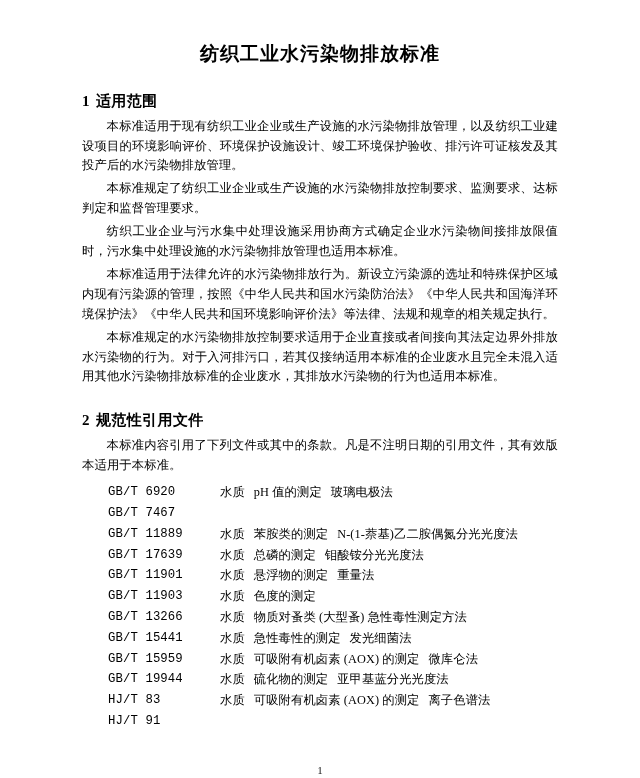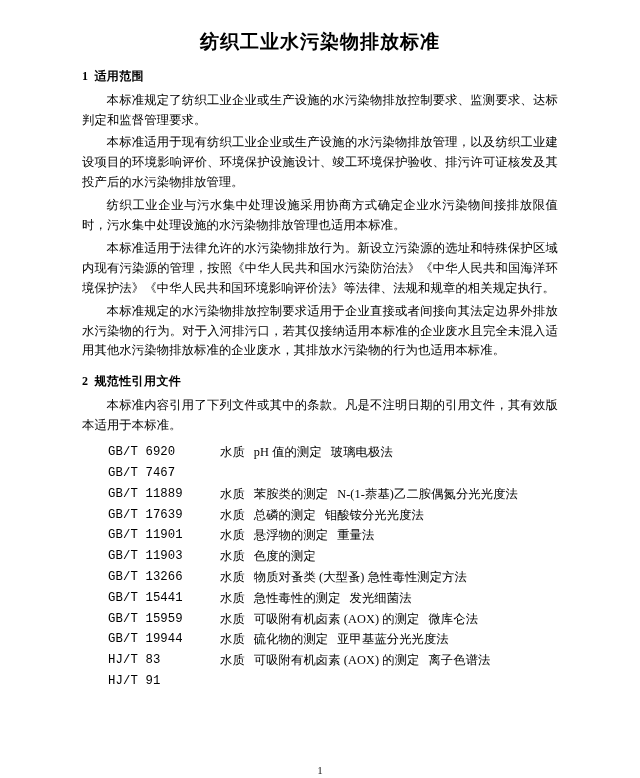--- a/index.html
+++ b/index.html
@@ -12,37 +12,37 @@
     height: 778px;
     font-family: "Liberation Serif", "DejaVu Serif", serif;
     color: #000000;
     position: relative;
     overflow: hidden;
   }
   .page {
     width: 640px;
     height: 778px;
     box-sizing: border-box;
-    padding: 0 82px 0 82px;
+    padding: 12px 82px 0 82px;
     position: relative;
   }
   .doc-title {
     text-align: center;
     font-size: 19px;
     font-weight: bold;
     letter-spacing: 1px;
     margin: 0;
     padding-top: 29px;
     padding-bottom: 0;
     line-height: 1.4;
   }
   .section-head {
-    font-size: 12px;
+    font-size: 15px;
     font-weight: bold;
-    margin-top: 12px;
+    margin-top: 24px;
     margin-bottom: 6px;
     letter-spacing: 0.4px;
   }
   .section-head .num {
     margin-right: 6px;
   }
   p.body-text {
     font-size: 12.3px;
     line-height: 1.62;
     margin: 0 0 3px 0;
@@ -91,22 +91,22 @@
 <body>
 
 <div class="page">
 
   <h1 class="doc-title">纺织工业水污染物排放标准</h1>
 
   <div class="section">
     <div class="section-head">
       <span class="num">1</span><span>适用范围</span>
     </div>
+    <p class="body-text">本标准适用于现有纺织工业企业或生产设施的水污染物排放管理，以及纺织工业建设项目的环境影响评价、环境保护设施设计、竣工环境保护验收、排污许可证核发及其投产后的水污染物排放管理。</p>
     <p class="body-text">本标准规定了纺织工业企业或生产设施的水污染物排放控制要求、监测要求、达标判定和监督管理要求。</p>
-    <p class="body-text">本标准适用于现有纺织工业企业或生产设施的水污染物排放管理，以及纺织工业建设项目的环境影响评价、环境保护设施设计、竣工环境保护验收、排污许可证核发及其投产后的水污染物排放管理。</p>
     <p class="body-text">纺织工业企业与污水集中处理设施采用协商方式确定企业水污染物间接排放限值时，污水集中处理设施的水污染物排放管理也适用本标准。</p>
     <p class="body-text">本标准适用于法律允许的水污染物排放行为。新设立污染源的选址和特殊保护区域内现有污染源的管理，按照《中华人民共和国水污染防治法》《中华人民共和国海洋环境保护法》《中华人民共和国环境影响评价法》等法律、法规和规章的相关规定执行。</p>
     <p class="body-text">本标准规定的水污染物排放控制要求适用于企业直接或者间接向其法定边界外排放水污染物的行为。对于入河排污口，若其仅接纳适用本标准的企业废水且完全未混入适用其他水污染物排放标准的企业废水，其排放水污染物的行为也适用本标准。</p>
   </div>
 
   <div class="section">
     <div class="section-head">
       <span class="num">2</span><span>规范性引用文件</span>
     </div>
     <p class="body-text">本标准内容引用了下列文件或其中的条款。凡是不注明日期的引用文件，其有效版本适用于本标准。</p>

